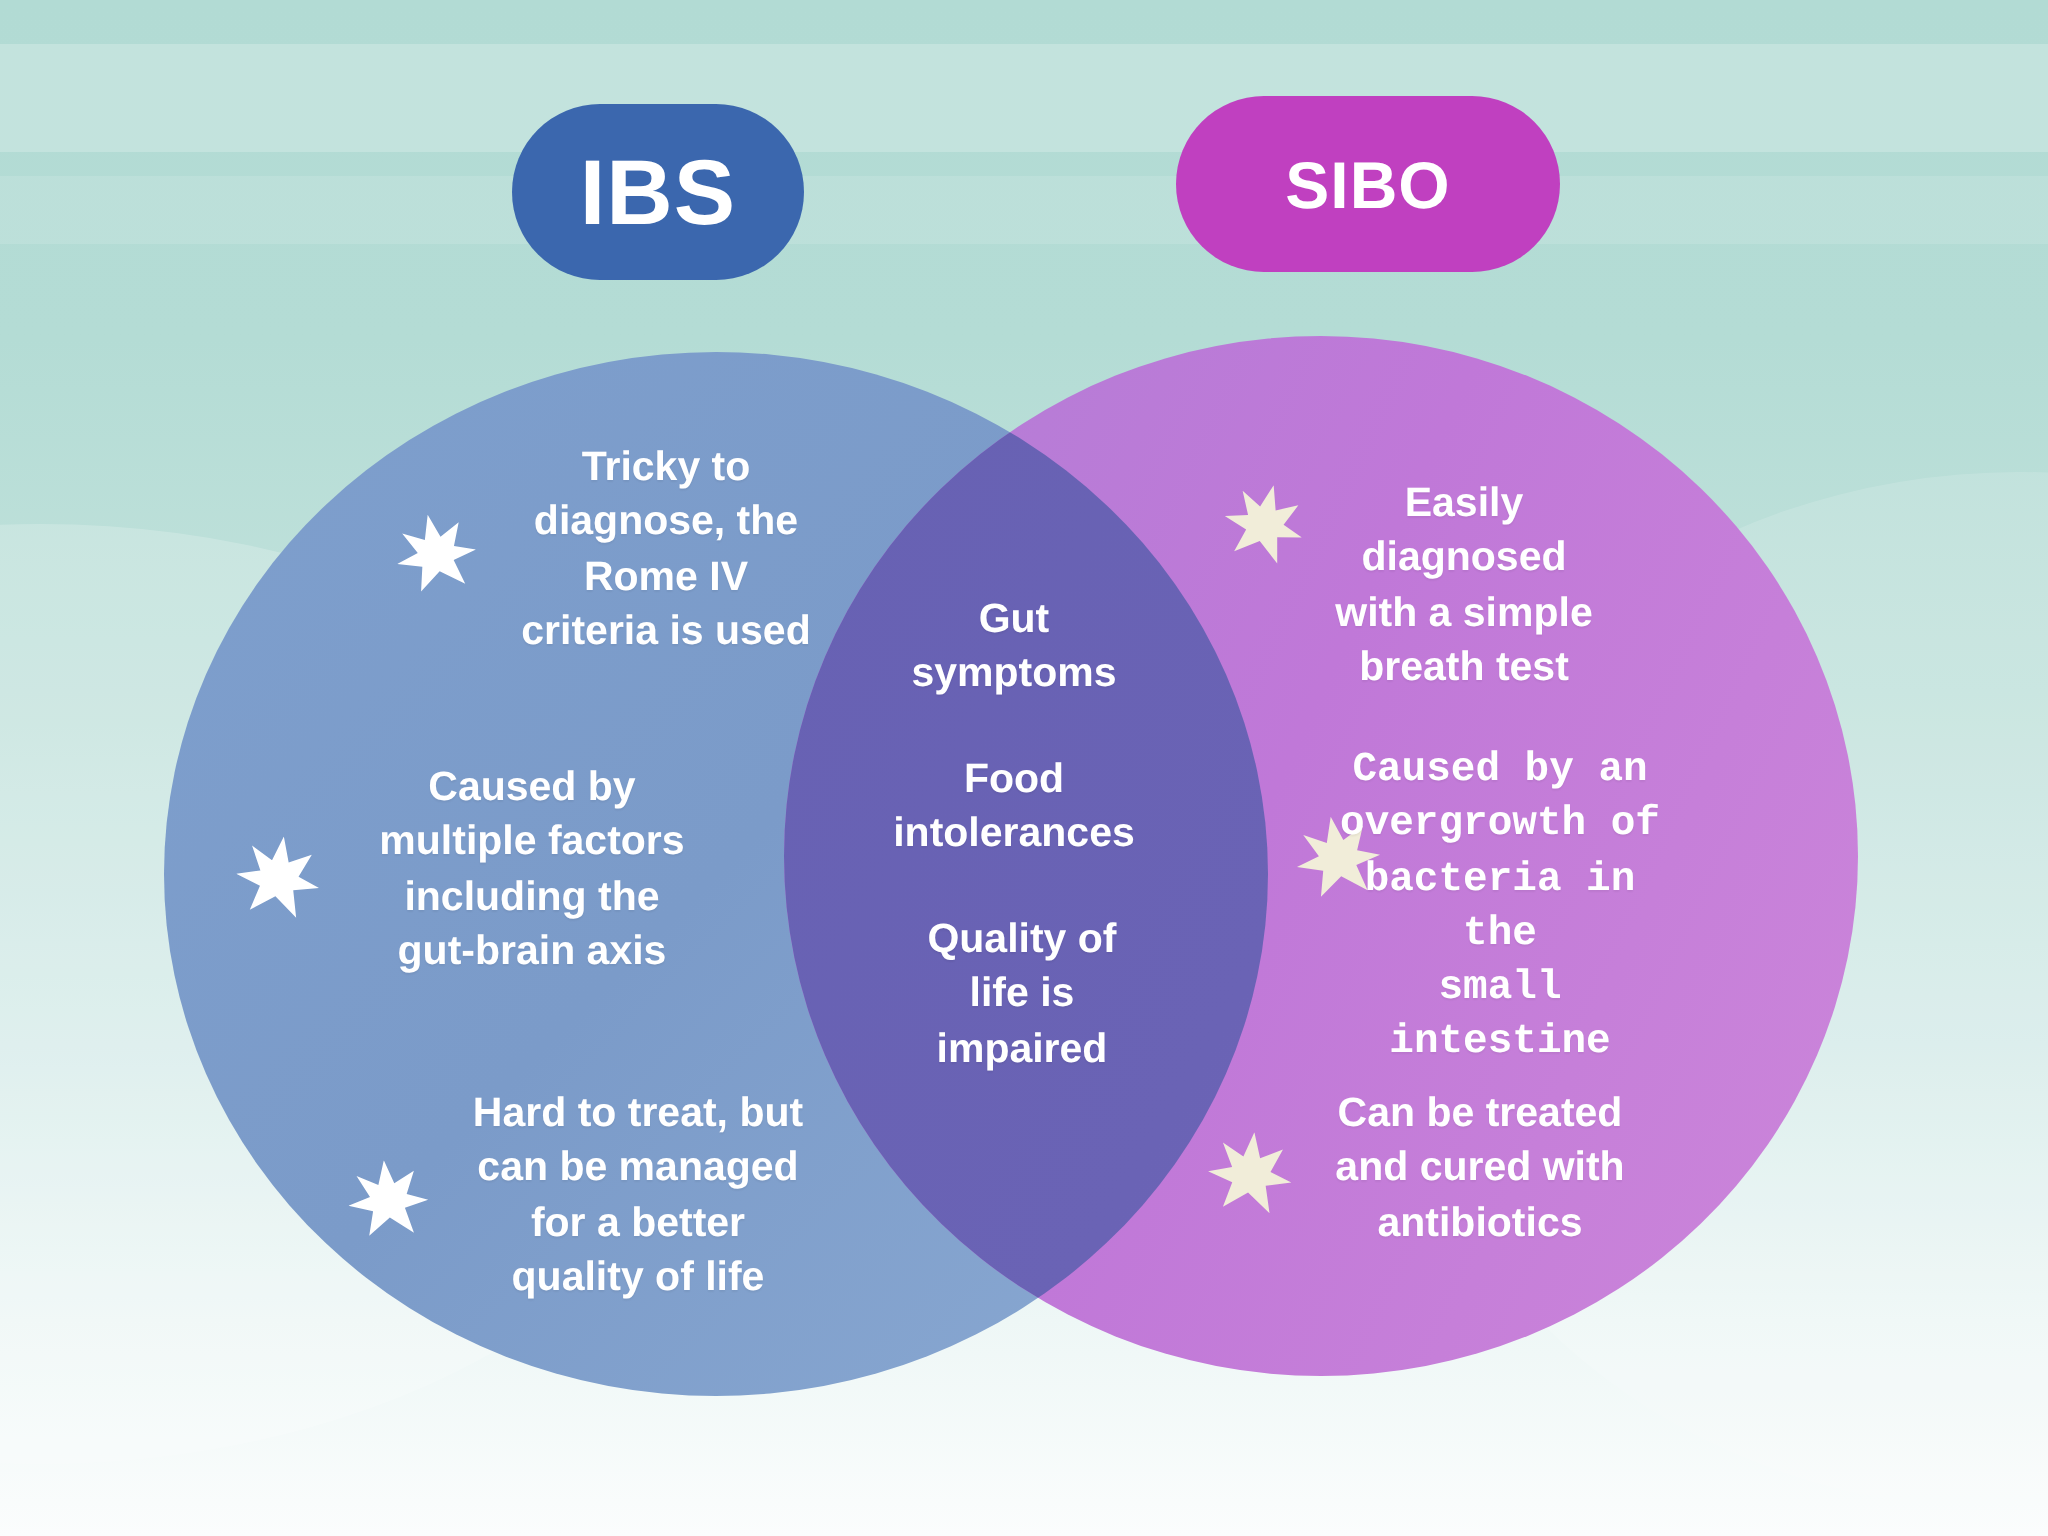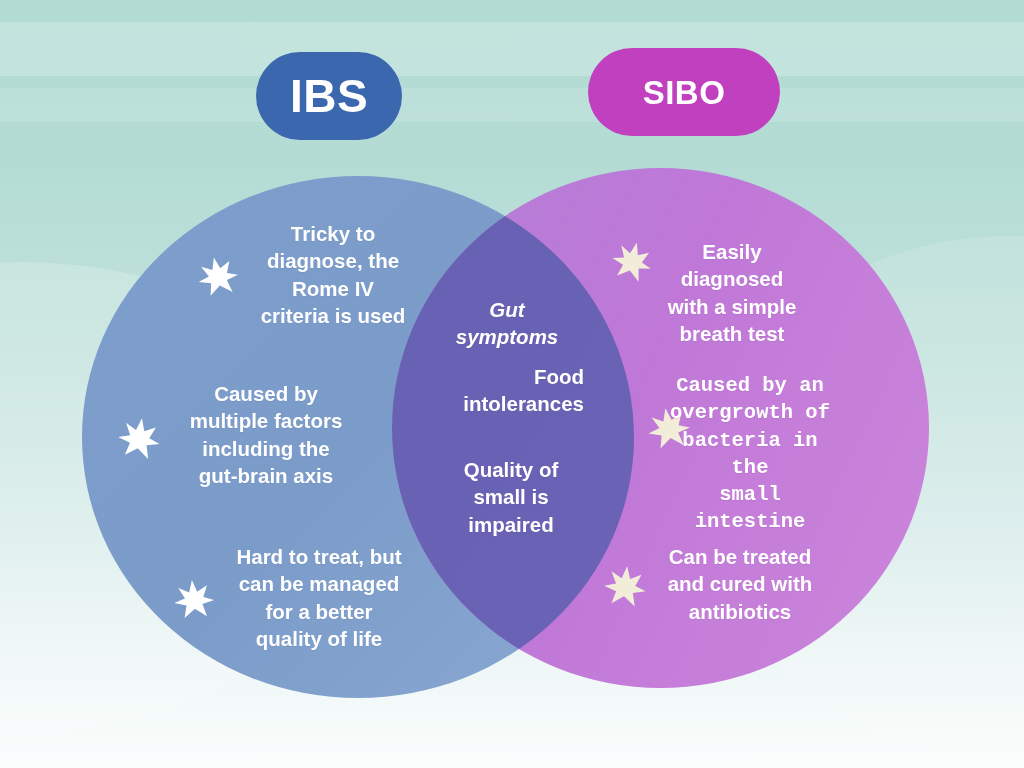--- a/index.html
+++ b/index.html
@@ -134,22 +134,22 @@
     white-space:pre-line;
     user-select:none;
   }
   .side-txt { font-size:20.5px; }
   .center-txt { font-size:20.5px; }
 
   #txt-l1 { left:230px; top:220px; width:206px;text-align:center; }
   #txt-l2 { left:162px; top:380px; width:208px; }
   #txt-l3 { left:206px; top:543px; width:226px; }
 
-  #txt-c1 { left:438px; top:296px; width:138px;font-style:italic; }
-  #txt-c2 { left:430px; top:363px; width:154px;text-align:right; }
+  #txt-c1 { left:438px; top:296px; width:138px; }
+  #txt-c2 { left:430px; top:376px; width:154px; }
   #txt-c3 { left:444px; top:456px; width:134px; }
 
   #txt-r1 { left:657px; top:206px; width:150px;margin-top:32px; }
   #txt-r2 { left:660px; top:372px; width:180px;font-family:Liberation Mono, monospace; }
   #txt-r3 { left:650px; top:543px; width:180px;text-align:center; }
 
   
   .star {
     position:absolute;
     width:40px; height:40px;
@@ -211,21 +211,21 @@
   <div class="txt side-txt" id="txt-l3">Hard to treat, but
 can be managed
 for a better
 quality of life</div>
 
   <div class="txt center-txt" id="txt-c1">Gut
 symptoms</div>
   <div class="txt center-txt" id="txt-c2">Food
 intolerances</div>
   <div class="txt center-txt" id="txt-c3">Quality of
-small is
+life is
 impaired</div>
 
   <div class="txt side-txt" id="txt-r1">Easily
 diagnosed
 with a simple
 breath test</div>
   <div class="txt side-txt" id="txt-r2">Caused by an
 overgrowth of
 bacteria in the
 small intestine</div>

